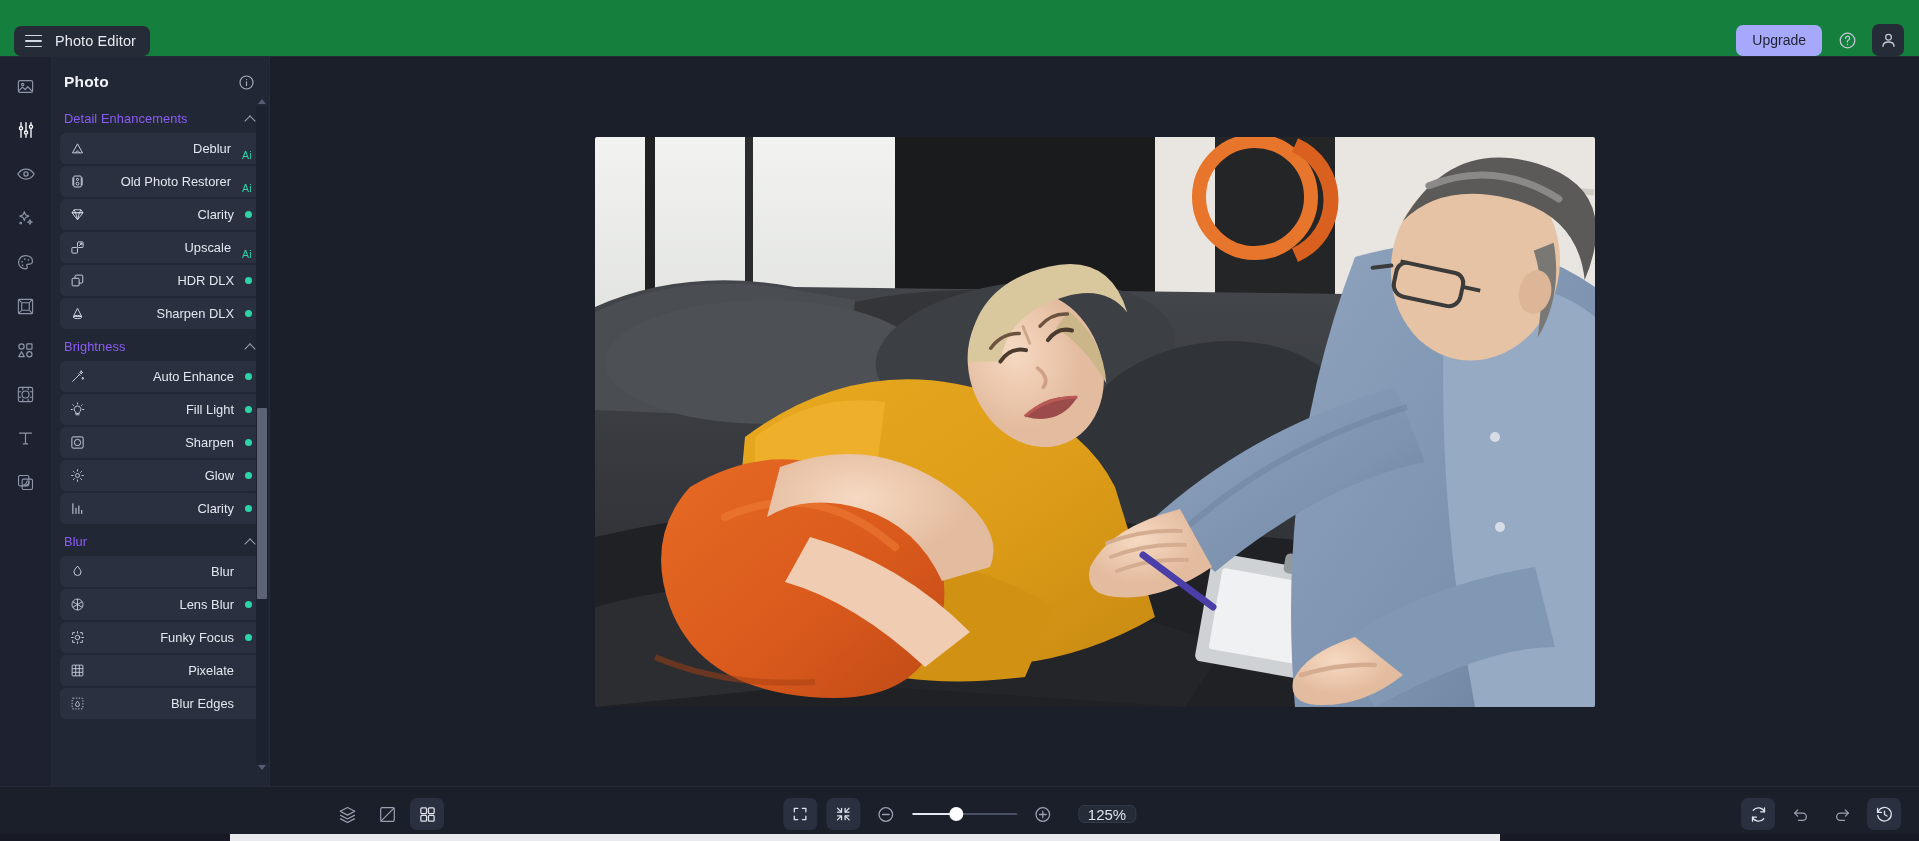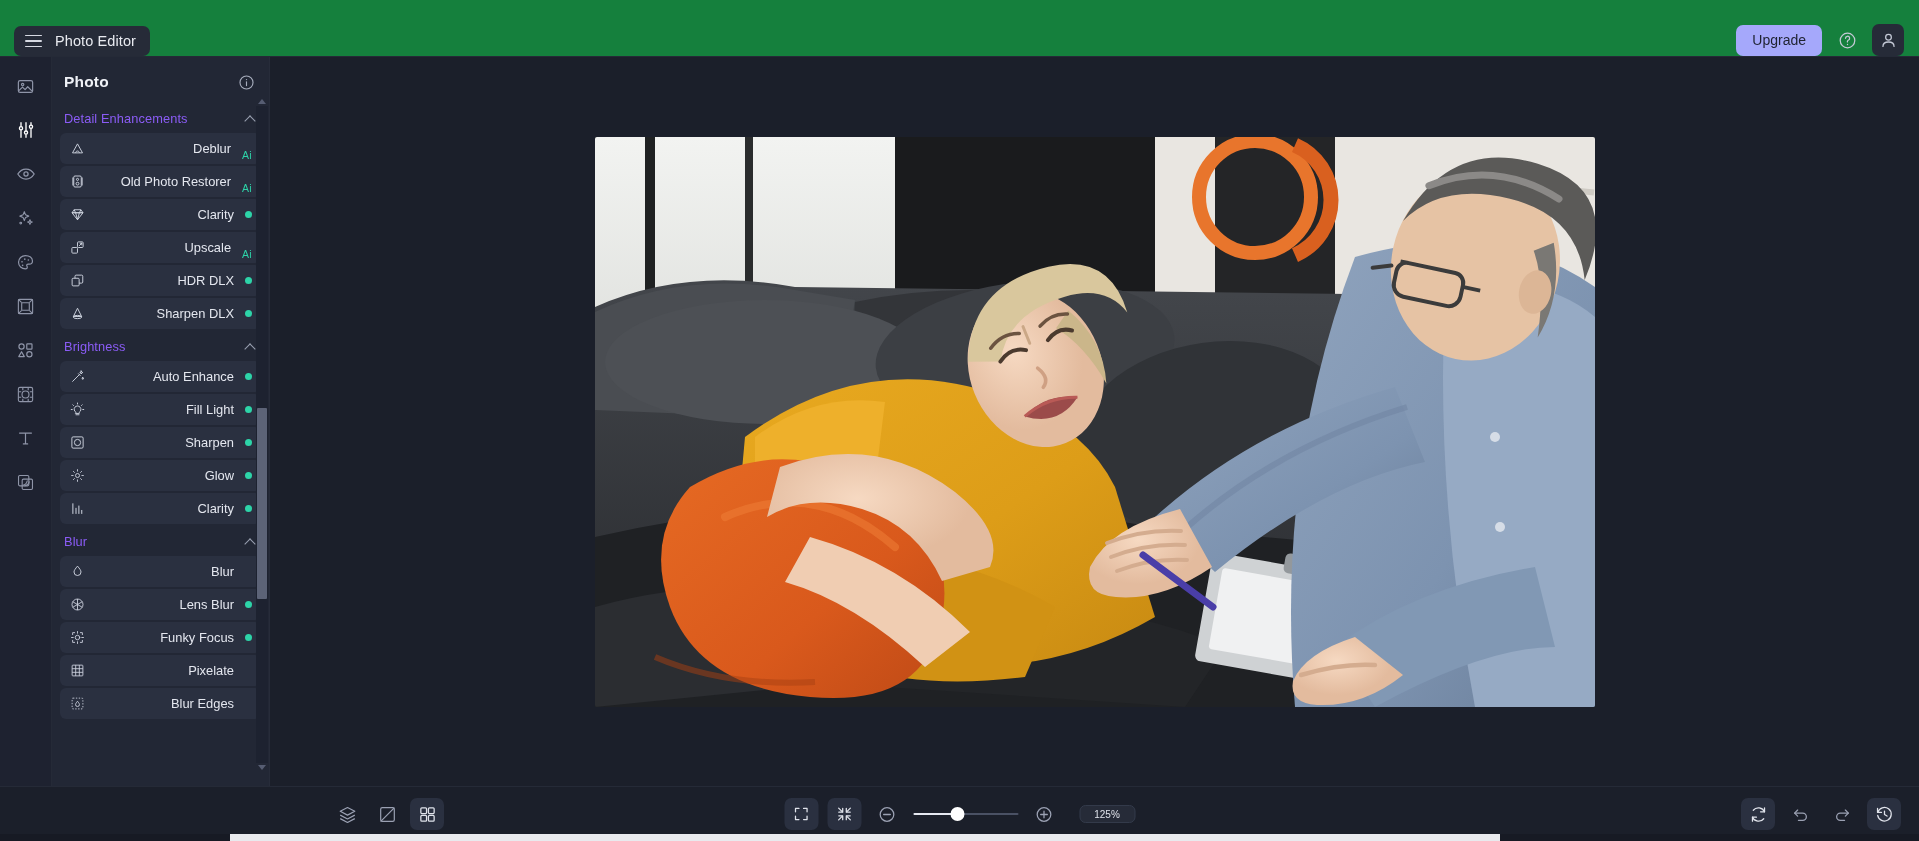--- a/index.html
+++ b/index.html
@@ -153,21 +153,21 @@
   .sq-btn.filled { background: #2a3040; color: #e0e3eb; }
   .zoom-slider { width: 105px; height: 20px; position: relative; display: flex; align-items: center; cursor: pointer; }
   .zs-track { position: absolute; left: 0; right: 0; height: 2.5px; background: #4a5164; border-radius: 2px; }
   .zs-fill { position: absolute; left: 0; width: 42%; height: 2.5px; background: #e6e9f1; border-radius: 2px; }
   .zs-knob {
     position: absolute; left: 42%; width: 14px; height: 14px; margin-left: -7px;
     border-radius: 50%; background: #ffffff; border: 2px solid #ffffff;
   }
   .zoom-val {
     background: #262b38; border: 1px solid #333a4a; border-radius: 6px;
-    color: #dfe2ea; font-size: 10px; height: 18px; min-width: 56px;
+    color: #dfe2ea; font-size: 15px; height: 18px; min-width: 56px;
     display: flex; align-items: center; justify-content: center; padding: 0 9px;
     margin-left: 9px; cursor: pointer;
   }
 
   
   .hstrip { position: absolute; left: 0; bottom: 0; width: 1919px; height: 7px; background: #171a24; }
   .hstrip .seg { position: absolute; bottom: 0; height: 7px; background: #e9eaee; }
 </style>
 </head>
 <body>

